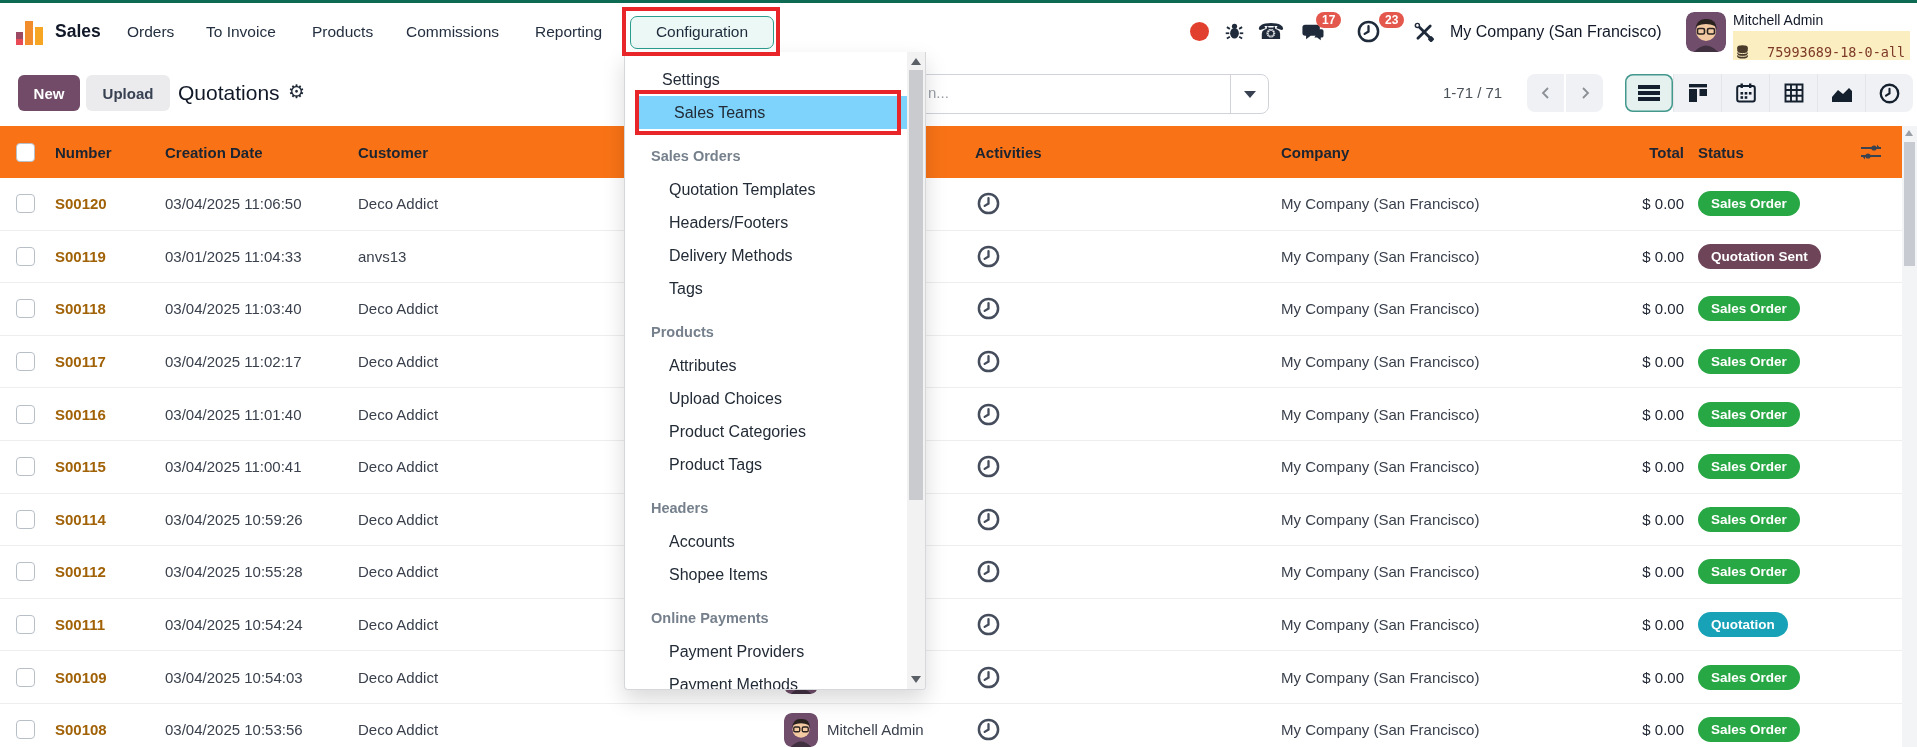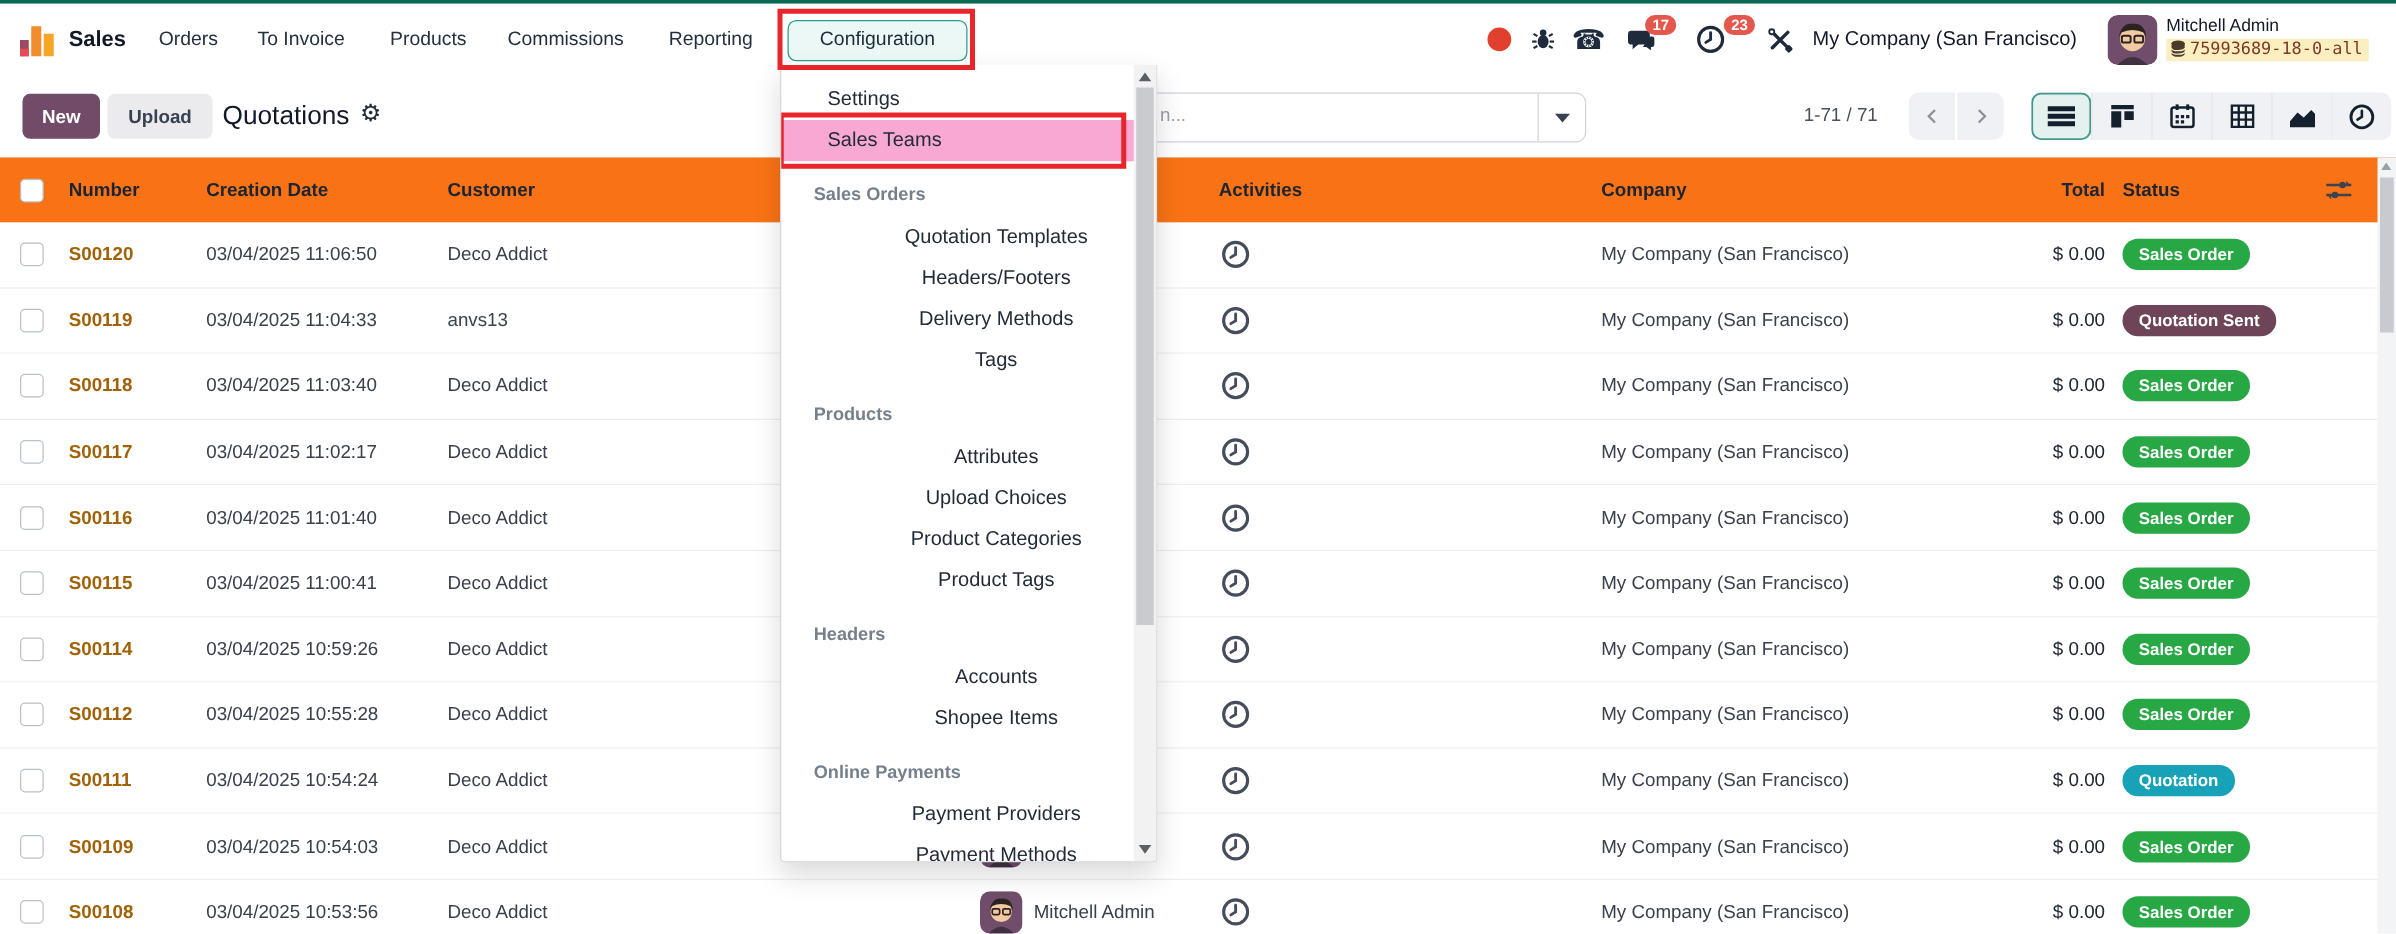--- a/index.html
+++ b/index.html
@@ -21,21 +21,21 @@
 
   
   .tb-ico{position:absolute;top:0;height:57px;display:flex;align-items:center;justify-content:center;width:26px;}
   .dot-rec{width:19px;height:19px;border-radius:50%;background:#e2402e;}
   .notif{position:absolute;top:9px;background:#e4574c;color:#fff;font-size:12px;font-weight:700;
          border-radius:10px;padding:1px 6px;line-height:14px;z-index:5;}
   .company-txt{position:absolute;left:1450px;top:0;height:57px;line-height:57px;font-size:16px;color:#111827;}
   .avatar{border-radius:8px;overflow:hidden;}
   .user-name{position:absolute;left:1733px;top:9px;font-size:14px;color:#111827;}
   .user-db{position:absolute;left:1733px;top:28px;background:#fbeec1;color:#7d3a28;
-           font-family:"DejaVu Sans Mono",monospace;font-size:13.5px;padding:0 5px 2px 3px;display:flex;align-items:center;gap:3px;}
+           font-family:"DejaVu Sans Mono",monospace;font-size:13.5px;padding:13px 5px 2px 3px;display:flex;align-items:center;gap:18px;}
 
   
   .toolbar{position:absolute;top:60px;left:0;width:100%;height:66px;background:#fff;border-bottom:1px solid #dcdee2;}
   .btn-new{position:absolute;left:18px;top:15px;width:62px;height:36px;background:#714b67;color:#fff;
            border:none;border-radius:6px;font-size:15px;font-weight:700;font-family:inherit;}
   .btn-upload{position:absolute;left:86px;top:15px;width:84px;height:36px;background:#ebebee;color:#374151;
            border:none;border-radius:6px;font-size:15px;font-weight:700;font-family:inherit;}
   .view-title{position:absolute;left:178px;top:0;height:66px;line-height:66px;font-size:21px;color:#111827;}
   .gear{position:absolute;left:288px;top:0;height:66px;line-height:64px;font-size:19px;color:#1f2937;cursor:pointer;}
   .searchbox{position:absolute;left:770px;top:14px;width:497px;height:38px;border:1px solid #d0d4da;border-radius:8px;background:#fff;}
@@ -67,23 +67,23 @@
   .c-total{left:1540px;width:144px;justify-content:flex-end;color:#202634;}
   .c-status{left:1698px;}
   .badge{padding:5px 13px;border-radius:15px;color:#fff;font-weight:700;font-size:13.5px;white-space:nowrap;}
   .st-success{background:#28a745;} .st-sent{background:#6d4458;} .st-draft{background:#18a2b8;}
 
   
   .dropdown{position:absolute;left:624px;top:52px;width:302px;height:638px;background:#fff;
             border:1px solid #d5d7db;border-top:none;border-radius:0 0 4px 4px;
             box-shadow:0 10px 22px rgba(0,0,0,.15);z-index:50;overflow:hidden;padding-top:11px;box-sizing:border-box;}
   .dd-item,.dd-child{height:33px;line-height:33px;padding-left:37px;font-size:16px;color:#222b36;cursor:pointer;position:relative;}
-  .dd-child{padding-left:44px;text-align:center;}
+  .dd-child{padding-left:44px;}
   .dd-section{height:33px;line-height:33px;margin-top:11px;padding-left:26px;font-weight:700;font-size:14.5px;color:#75808c;}
-  .dd-item.hl{background:#f9a8d4;}
+  .dd-item.hl{background:#7dd3fc;margin-left:12px;}
   .dd-item.hl::after{content:'';position:absolute;left:-2px;right:24px;top:-6px;bottom:-6px;border:4px solid #e8262a;}
   .dd-sb{position:absolute;top:0;right:0;width:18px;height:100%;background:#f2f2f3;}
   .dd-thumb{position:absolute;top:18px;left:2px;width:14px;height:430px;background:#c9cbce;}
   .sb-arrow{position:absolute;left:4px;width:0;height:0;border-left:5px solid transparent;border-right:5px solid transparent;}
   .sb-up{top:6px;border-bottom:7px solid #5a6066;}
   .sb-down{bottom:6px;border-top:7px solid #5a6066;}
 
   
   .page-sb{position:absolute;right:0;top:126px;bottom:0;width:15px;background:#f3f4f6;z-index:40;}
   .page-thumb{position:absolute;top:16px;left:2px;width:11px;height:124px;background:#c7cad0;}
@@ -300,21 +300,21 @@
       <div class="cell c-total">$ 0.00</div>
       <div class="cell c-status">
           <span class="badge st-success">Sales Order</span>
         </div>
     </div>
       <div class="row">
       <div class="cell c-check">
           <div class="cb"></div>
         </div>
       <div class="cell c-num">S00119</div>
-      <div class="cell c-date">03/04/2025 11:04:33</div>
+      <div class="cell c-date">03/01/2025 11:04:33</div>
       <div class="cell c-cust">anvs13</div>
       <div class="cell c-sales">
         <svg class="avatar" width="34" height="34" viewBox="0 0 40 40">
           <rect width="40" height="40" rx="8" fill="#6f4d6b"></rect>
           <circle cx="20" cy="19" r="10" fill="#f3c9a2"></circle>
           <path d="M9 18 Q11 6 20 7 Q30 6 31 18 L29 14 Q20 10 11 14 Z" fill="#2a2320"></path>
           <rect x="11.5" y="16.5" width="7" height="5.5" rx="1.5" fill="none" stroke="#2a2320" stroke-width="1.6"></rect>
           <rect x="21.5" y="16.5" width="7" height="5.5" rx="1.5" fill="none" stroke="#2a2320" stroke-width="1.6"></rect>
           <path d="M8 40 Q20 27 32 40 Z" fill="#403040"></path>
         </svg>

